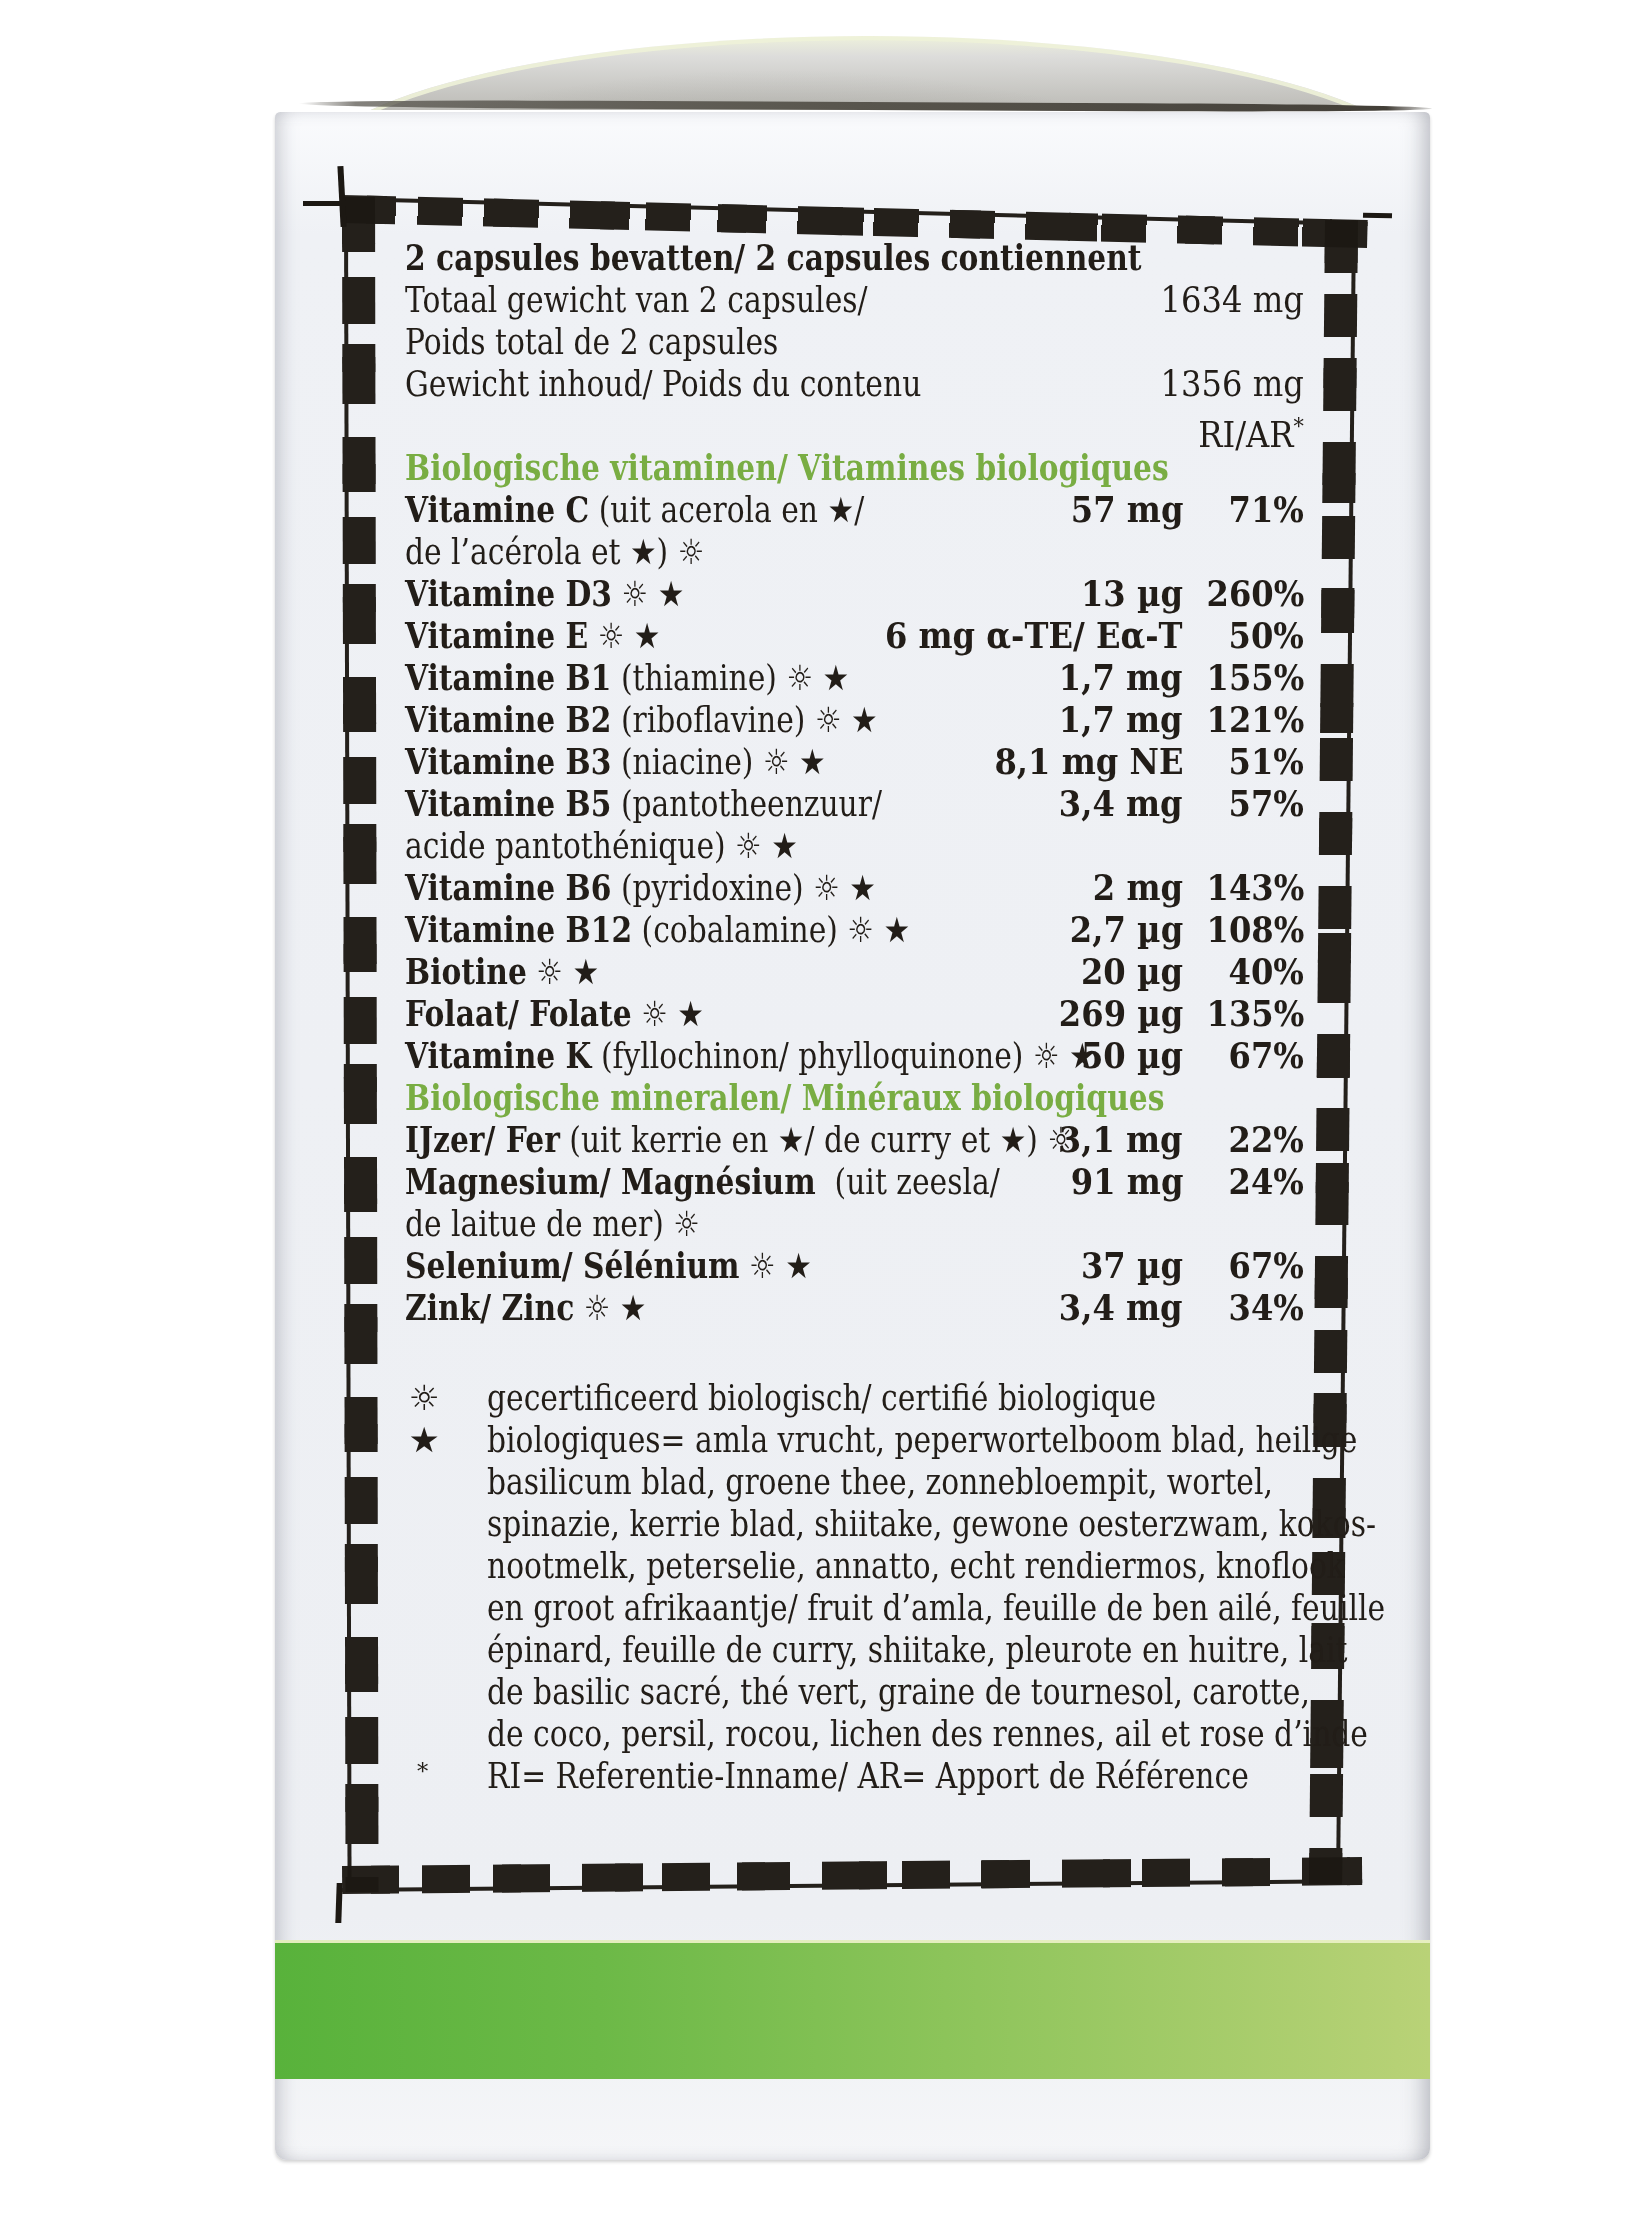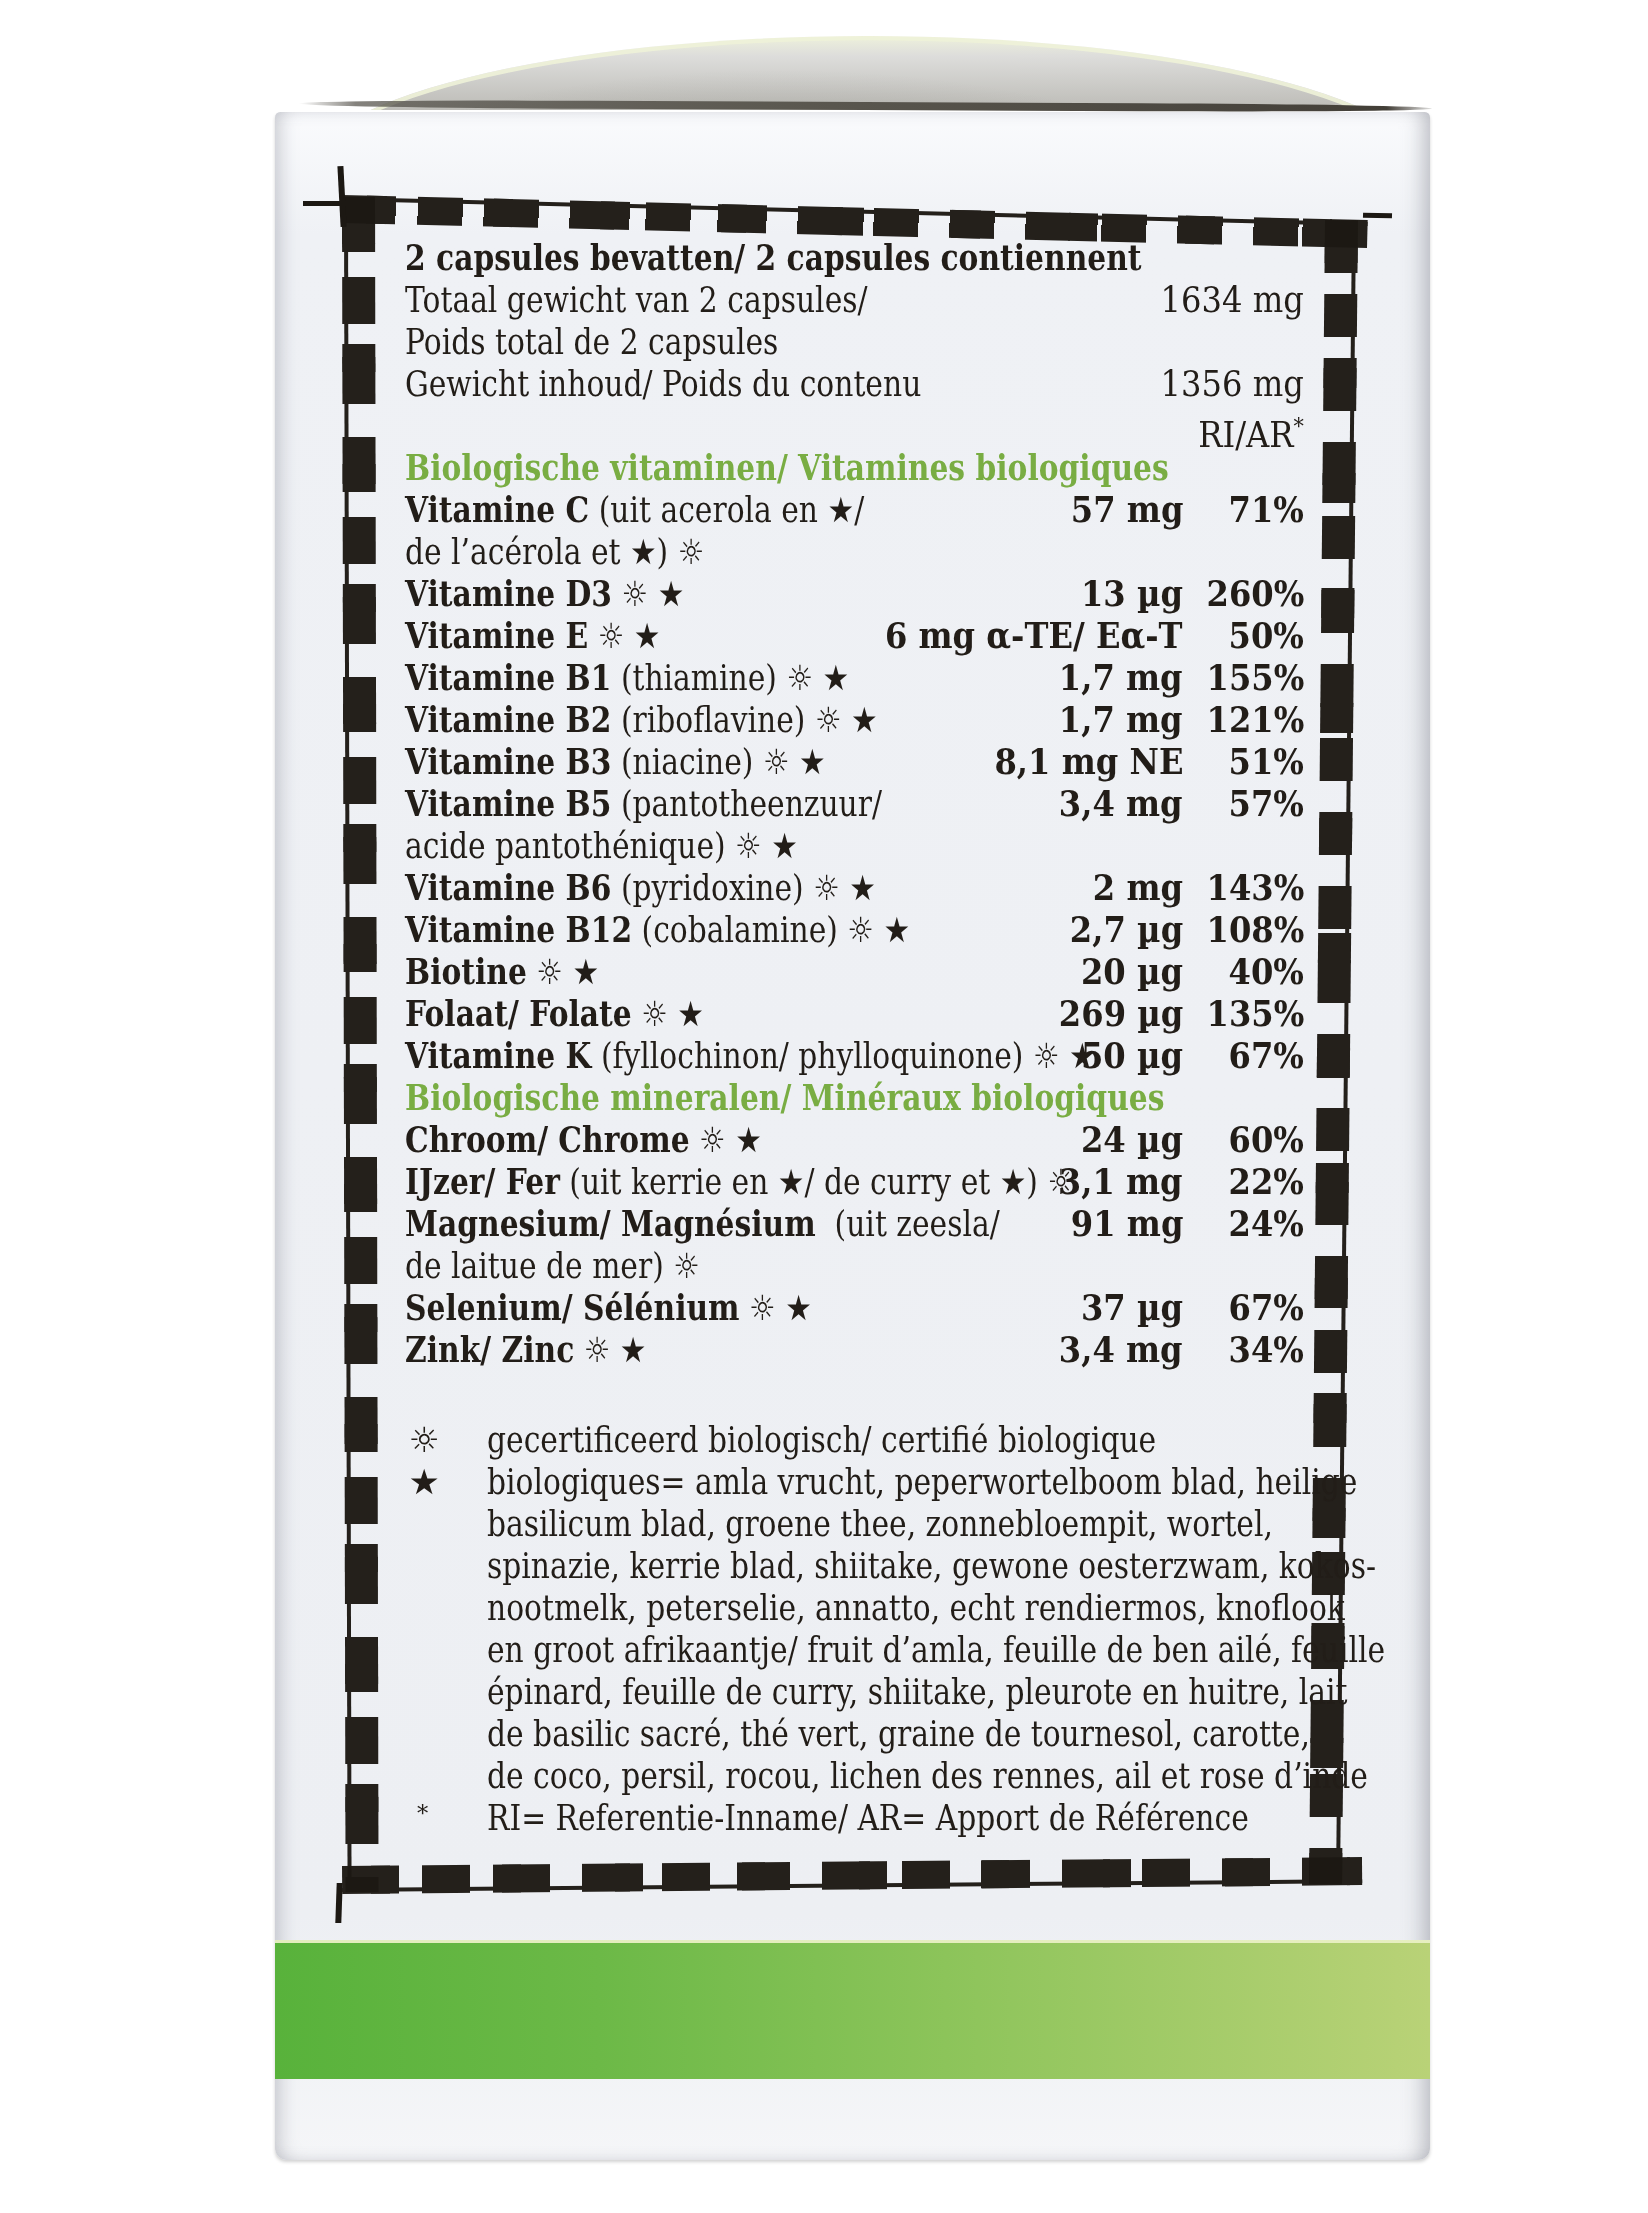--- a/index.html
+++ b/index.html
@@ -149,21 +149,20 @@
       <div class="row"><span class="tx"><span class="b">Vitamine B2</span> (riboflavine) ☼ ★</span><span class="amt">1,7 mg</span><span class="pct">121%</span></div>
       <div class="row"><span class="tx"><span class="b">Vitamine B3</span> (niacine) ☼ ★</span><span class="amt">8,1 mg NE</span><span class="pct">51%</span></div>
       <div class="row"><span class="tx"><span class="b">Vitamine B5</span> (pantotheenzuur/</span><span class="amt">3,4 mg</span><span class="pct">57%</span></div>
       <div class="row"><span class="tx">acide pantothénique) ☼ ★</span></div>
       <div class="row"><span class="tx"><span class="b">Vitamine B6</span> (pyridoxine) ☼ ★</span><span class="amt">2 mg</span><span class="pct">143%</span></div>
       <div class="row"><span class="tx"><span class="b">Vitamine B12</span> (cobalamine) ☼ ★</span><span class="amt">2,7 µg</span><span class="pct">108%</span></div>
       <div class="row"><span class="tx"><span class="b">Biotine</span> ☼ ★</span><span class="amt">20 µg</span><span class="pct">40%</span></div>
       <div class="row"><span class="tx"><span class="b">Folaat/ Folate</span> ☼ ★</span><span class="amt">269 µg</span><span class="pct">135%</span></div>
       <div class="row"><span class="tx"><span class="b">Vitamine K</span> (fyllochinon/ phylloquinone) ☼ ★</span><span class="amt">50 µg</span><span class="pct">67%</span></div>
       <div class="row sec"><span class="tx">Biologische mineralen/ Minéraux biologiques</span></div>
-      <div class="row"><span class="tx"><span class="b">Chroom/ Chrome</span> ☼ ★</span><span class="amt">24 µg</span><span class="pct">60%</span></div>
       <div class="row"><span class="tx"><span class="b">IJzer/ Fer</span> (uit kerrie en ★/ de curry et ★) ☼</span><span class="amt">3,1 mg</span><span class="pct">22%</span></div>
       <div class="row"><span class="tx"><span class="b">Magnesium/ Magnésium</span>  (uit zeesla/</span><span class="amt">91 mg</span><span class="pct">24%</span></div>
       <div class="row"><span class="tx">de laitue de mer) ☼</span></div>
       <div class="row"><span class="tx"><span class="b">Selenium/ Sélénium</span> ☼ ★</span><span class="amt">37 µg</span><span class="pct">67%</span></div>
       <div class="row"><span class="tx"><span class="b">Zink/ Zinc</span> ☼ ★</span><span class="amt">3,4 mg</span><span class="pct">34%</span></div>
     </div>
 
   <div class="footnotes">
     <div class="fn">
       <span class="fn-marker">☼</span>

